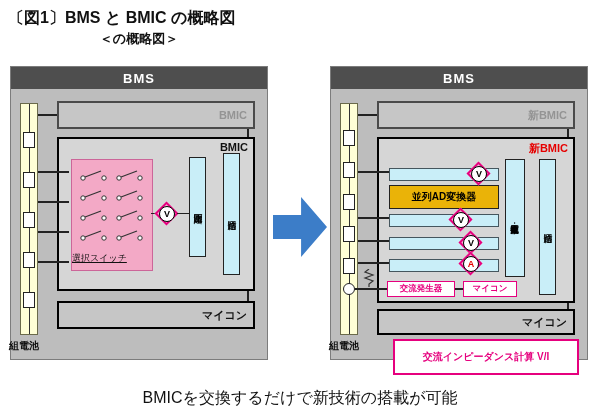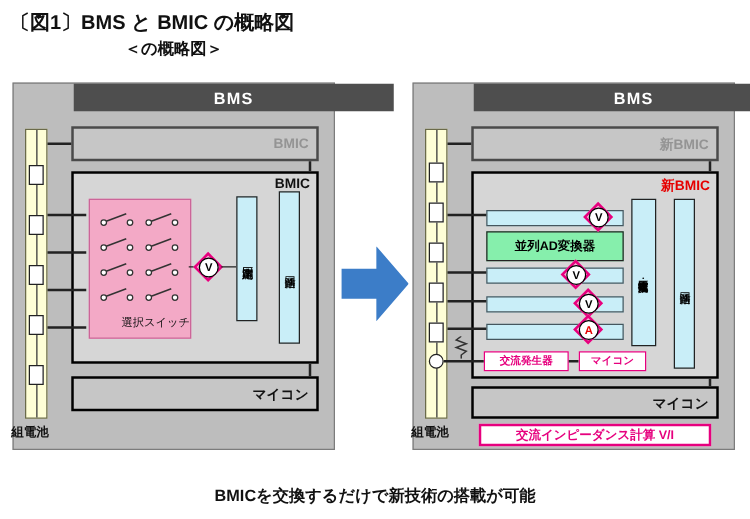--- a/index.html
+++ b/index.html
@@ -2,44 +2,44 @@
 <html><head>
 <meta charset="utf-8">
 <style>
   * { box-sizing: border-box; margin: 0; padding: 0; }
   body { background: #fff; }
   .stage { position: relative; width: 600px; height: 415px; background: #fff;
            font-family: "Liberation Sans", "DejaVu Sans", sans-serif; color: #111; overflow: hidden; }
   .abs { position: absolute; }
   .title { font-weight: bold; font-size: 16px; }
   .colhead { font-weight: bold; font-size: 13px; text-align: center; }
-  .caption { font-weight: bold; font-size: 13px; text-align: center; }
+  .caption { font-weight: normal; font-size: 16px; text-align: center; }
   .panel { background: #bdbdbd; border: 1px solid #7c7c7c; }
   .hdr { left: 0; top: 0; width: 100%; height: 22px; background: #4e4e4e; color: #fff;
-         font-weight: bold; font-size: 13px; display: flex; align-items: center; justify-content: center; letter-spacing: 1px; margin-left: 48px; }
+         font-weight: bold; font-size: 13px; display: flex; align-items: center; justify-content: center; letter-spacing: 1px; }
   .strip { background: #ffffd6; border: 1px solid #6a6a4a; }
   .wire { position: absolute; left: 8px; top: 0; width: 1px; height: 100%; background: #333; }
   .cell { position: absolute; left: 2px; width: 12px; height: 16px; background: #fff; border: 1px solid #222; }
   .src { background: #fff; border: 1px solid #222; border-radius: 50%; }
   .battlab { font-size: 10px; font-weight: bold; }
   .ghost { background: #c6c6c6; border: 2px solid #4a4a4a; display: flex; align-items: center;
            justify-content: flex-end; padding-right: 6px; font-weight: bold; font-size: 11px; color: #949494; }
   .mainbox { background: #d6d6d6; border: 2px solid #000; }
   .blklab { position: absolute; top: 2px; right: 5px; font-weight: bold; font-size: 11px; }
   .red { color: #e60000; }
   .micon { background: #c6c6c6; border: 2px solid #000; display: flex; align-items: center;
            justify-content: flex-end; padding-right: 6px; font-weight: bold; font-size: 11px; color: #111; }
   .pink { background: #f3a9c6; border: 1px solid #cc6699; }
   .swgrid { position: absolute; left: 7px; top: 9px; width: 70px; display: flex; flex-wrap: wrap; gap: 8px 6px; }
-  .swlab { position: absolute; bottom: 5px; left: 0; width: 100%; text-align: right; font-size: 9px; color: #111; }
+  .swlab { position: absolute; bottom: 5px; left: 0; width: 100%; text-align: left; font-size: 9px; color: #111; text-decoration: underline; }
   .cyan { background: #c9eef8; border: 1px solid #222; }
   .vstrip { display: flex; align-items: center; justify-content: center;
             writing-mode: vertical-rl; text-orientation: upright; font-size: 9px; color: #000; }
   .bar { background: #c9eef8; border: 1px solid #45565e; }
-  .adbox { background: #86efac; border: 1px solid #222; display: flex; align-items: center;
+  .adbox { background: #eab308; border: 1px solid #222; display: flex; align-items: center;
            justify-content: center; font-weight: bold; font-size: 10px; color: #000; }
   .magbox { background: #fff; border: 1px solid #e6007e; color: #e6007e; font-weight: bold;
             display: flex; align-items: center; justify-content: center; font-size: 8.5px; }
   .imped { font-size: 10px; border-width: 2px; }
   .sensor { position: absolute; width: 24px; height: 24px; }
   .dia { position: absolute; left: 3px; top: 3px; width: 17px; height: 17px;
          transform: rotate(45deg); background: #f7b0d3; border: 2px solid #e6007e; }
   .circ { position: absolute; left: 4px; top: 4px; width: 16px; height: 16px; background: #fff;
           border: 1px solid #000; border-radius: 50%; display: flex; align-items: center;
           justify-content: center; font-weight: bold; font-size: 9px; color: #000; }
@@ -200,21 +200,21 @@
 
       <div class="abs magbox" style="left:8px;top:142px;width:68px;height:16px">交流発生器</div>
       <div class="abs line" style="left:76px;top:149px;width:8px;height:2px"></div>
       <div class="abs magbox" style="left:84px;top:142px;width:54px;height:16px">マイコン</div>
     </div>
 
     <div class="abs micon" style="left:46px;top:242px;width:198px;height:26px">
       <span>マイコン</span>
     </div>
 
-    <div class="abs magbox imped" style="left:52px;top:272px;width:186px;height:18px">交流インピーダンス計算 V/I</div>
+    <div class="abs magbox imped" style="left:62px;top:272px;width:186px;height:36px">交流インピーダンス計算 V/I</div>
 
     <div class="abs line" style="left:27px;top:47px;width:19px;height:2px"></div>
     <div class="abs line" style="left:27px;top:104px;width:31px;height:2px"></div>
     <div class="abs line" style="left:27px;top:150px;width:31px;height:2px"></div>
     <div class="abs line" style="left:27px;top:173px;width:31px;height:2px"></div>
     <div class="abs line" style="left:27px;top:195px;width:31px;height:2px"></div>
     <div class="abs line" style="left:24px;top:221px;width:32px;height:2px"></div>
     <svg class="abs" style="left:32px;top:202px" width="12" height="18" viewBox="0 0 12 18">
       <polyline points="6,0 2,3 10,6 2,9 10,12 6,15 6,18" fill="none" stroke="#333" stroke-width="1.2"></polyline>
     </svg>

